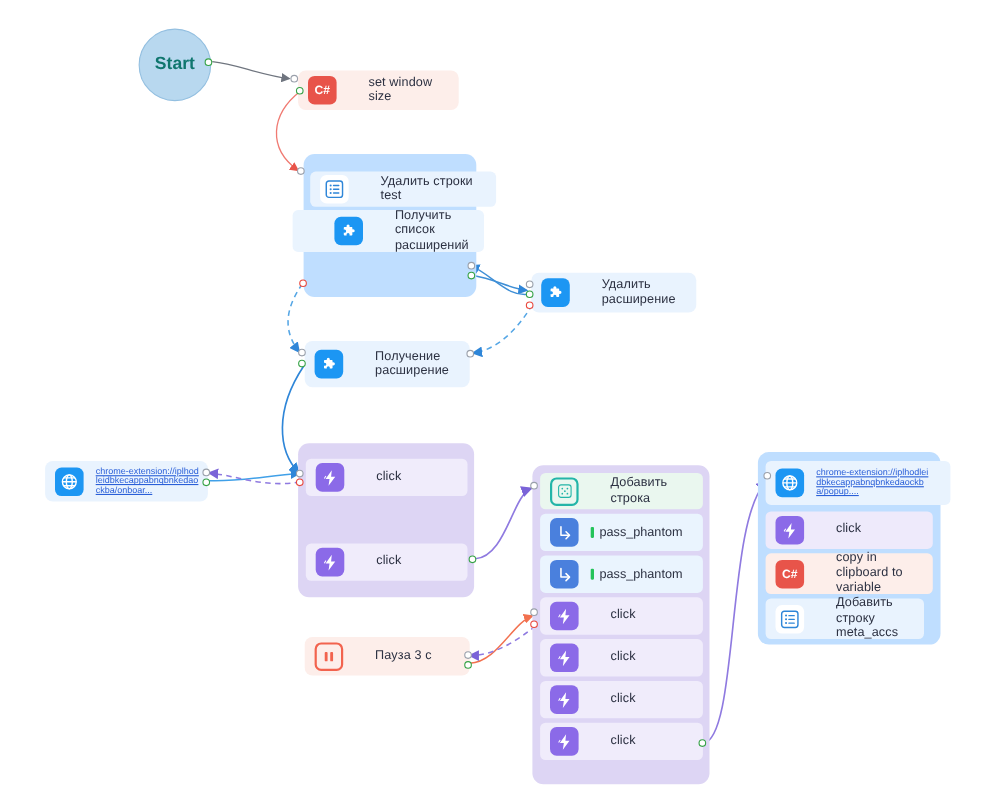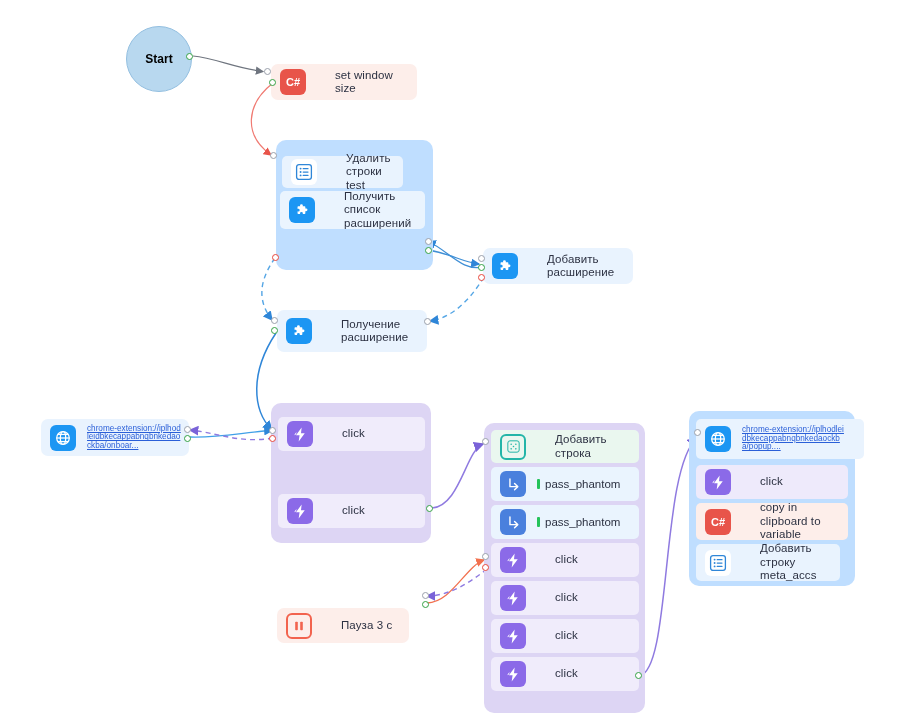--- a/index.html
+++ b/index.html
@@ -44,21 +44,21 @@
   .i-greenout{background:#eaf7ef;border:2px solid #23b5a8;box-sizing:border-box;}
   .i-pausewhite{background:#fdeeea;border:2px solid #f2634e;box-sizing:border-box;}
 
   .ico svg{display:block;}
 
   
   #start-node{
     position:absolute;left:126px;top:26px;width:64px;height:64px;border-radius:50%;
     background:#b8d8ef;border:1px solid #93bfe0;display:flex;align-items:center;justify-content:center;
   }
-  #start-node .t{font-size:12px;font-weight:bold;color:#000000;}
+  #start-node .t{font-size:16px;font-weight:bold;color:#0f766e;}
 
   
   .port{position:absolute;width:7px;height:7px;border-radius:50%;background:#ffffff;box-sizing:border-box;}
   .port.grey{border:1.3px solid #9aa0ab;}
   .port.green{border:1.3px solid #35a245;}
   .port.red{border:1.3px solid #e8473c;}
 
   
   .linktext{margin-left:11px;font-size:8.2px;line-height:8.6px;color:#2a5fd8;text-decoration:underline;
             word-break:break-all;max-width:104px;}
@@ -128,39 +128,39 @@
         <span style="color:#fff;font-size:11px;font-weight:bold;font-family:'Liberation Sans',sans-serif;">C#</span>
       </div>
       <span class="lbl">set window size</span>
     </div>
   </div>
   <div class="port grey" style="left:264px;top:68px;"></div>
   <div class="port green" style="left:269px;top:79px;"></div>
 
   <div class="group blue" style="left:276px;top:140px;width:157px;height:130px;"></div>
 
-  <div class="card t-blue" style="left:282px;top:156px;width:121px;height:32px;justify-content:center;">
+  <div class="card t-blue" style="left:282px;top:156px;width:169px;height:32px;justify-content:center;">
     <div class="row">
       <div class="ico i-listwhite">
         <svg width="18" height="18" viewBox="0 0 18 18">
           <rect x="1.6" y="1.6" width="14.8" height="14.8" rx="2.4" fill="#fff" stroke="#2f86d8" stroke-width="1.3"></rect>
           <circle cx="5.6" cy="5.6" r="0.95" fill="#2f86d8"></circle>
             <rect x="7.6" y="5" width="6" height="1.3" rx="0.6" fill="#2f86d8"></rect>
           <circle cx="5.6" cy="9" r="0.95" fill="#2f86d8"></circle>
             <rect x="7.6" y="8.4" width="6" height="1.3" rx="0.6" fill="#2f86d8"></rect>
           <circle cx="5.6" cy="12.4" r="0.95" fill="#2f86d8"></circle>
             <rect x="7.6" y="11.8" width="6" height="1.3" rx="0.6" fill="#2f86d8"></rect>
         </svg>
       </div>
       <span class="lbl">Удалить строки test</span>
     </div>
   </div>
   <div class="port grey" style="left:270px;top:152px;"></div>
 
-  <div class="card t-blue2" style="left:280px;top:191px;width:145px;height:38px;">
+  <div class="card t-blue2" style="left:266px;top:191px;width:174px;height:38px;padding-left:29px;">
     <div class="row">
       <div class="ico i-blue">
         <svg width="17" height="17" viewBox="0 0 24 24" fill="#fff">
           <path d="M10.5 3a2 2 0 0 1 2 2c0 .4-.1.7-.3 1H15a1 1 0 0 1 1 1v2.3c.3-.2.6-.3 1-.3a2 2 0 1 1 0 4c-.4 0-.7-.1-1-.3V16a1 1 0 0 1-1 1h-2.8c.2-.3.3-.6.3-1a2 2 0 1 0-4 0c0 .4.1.7.3 1H6a1 1 0 0 1-1-1v-2.8c.3.2.6.3 1 .3a2 2 0 1 0 0-4c-.4 0-.7.1-1 .3V7a1 1 0 0 1 1-1h2.8A1.9 1.9 0 0 1 8.5 5a2 2 0 0 1 2-2z"></path>
         </svg>
       </div>
       <span class="lbl two">Получить список расширений</span>
     </div>
   </div>
 
@@ -168,21 +168,21 @@
   <div class="port green" style="left:425px;top:247px;"></div>
   <div class="port red" style="left:272px;top:254px;"></div>
 
   <div class="node t-blue" style="left:483px;top:248px;width:150px;height:36px;">
     <div class="row">
       <div class="ico i-blue">
         <svg width="17" height="17" viewBox="0 0 24 24" fill="#fff">
           <path d="M10.5 3a2 2 0 0 1 2 2c0 .4-.1.7-.3 1H15a1 1 0 0 1 1 1v2.3c.3-.2.6-.3 1-.3a2 2 0 1 1 0 4c-.4 0-.7-.1-1-.3V16a1 1 0 0 1-1 1h-2.8c.2-.3.3-.6.3-1a2 2 0 1 0-4 0c0 .4.1.7.3 1H6a1 1 0 0 1-1-1v-2.8c.3.2.6.3 1 .3a2 2 0 1 0 0-4c-.4 0-.7.1-1 .3V7a1 1 0 0 1 1-1h2.8A1.9 1.9 0 0 1 8.5 5a2 2 0 0 1 2-2z"></path>
         </svg>
       </div>
-      <span class="lbl">Добавить расширение</span>
+      <span class="lbl">Удалить расширение</span>
     </div>
   </div>
   <div class="port grey" style="left:478px;top:255px;"></div>
   <div class="port green" style="left:478px;top:264px;"></div>
   <div class="port red" style="left:478px;top:274px;"></div>
 
   <div class="node t-blue" style="left:277px;top:310px;width:150px;height:42px;">
     <div class="row">
       <div class="ico i-blue">
         <svg width="17" height="17" viewBox="0 0 24 24" fill="#fff">
@@ -336,21 +336,21 @@
         <svg width="17" height="17" viewBox="0 0 24 24" fill="#fff">
           <path d="M13.6 2 5.6 13.2h5.1L9.4 22l8.6-11.6h-5.3z"></path>
           <path d="M4 12.8 6 9.4" stroke="#fff" stroke-width="1.3"></path>
         </svg>
       </div>
       <span class="lbl">click</span>
     </div>
   </div>
   <div class="port green" style="left:635px;top:672px;"></div>
 
-  <div class="node t-red" style="left:277px;top:608px;width:132px;height:35px;">
+  <div class="node t-red" style="left:277px;top:579px;width:150px;height:35px;">
     <div class="row">
       <div class="ico i-pausewhite">
         <svg width="12" height="12" viewBox="0 0 12 12">
           <rect x="2.2" y="1.8" width="2.6" height="8.4" rx="0.8" fill="#f2634e"></rect>
           <rect x="7.2" y="1.8" width="2.6" height="8.4" rx="0.8" fill="#f2634e"></rect>
         </svg>
       </div>
       <span class="lbl">Пауза 3 с</span>
     </div>
   </div>

